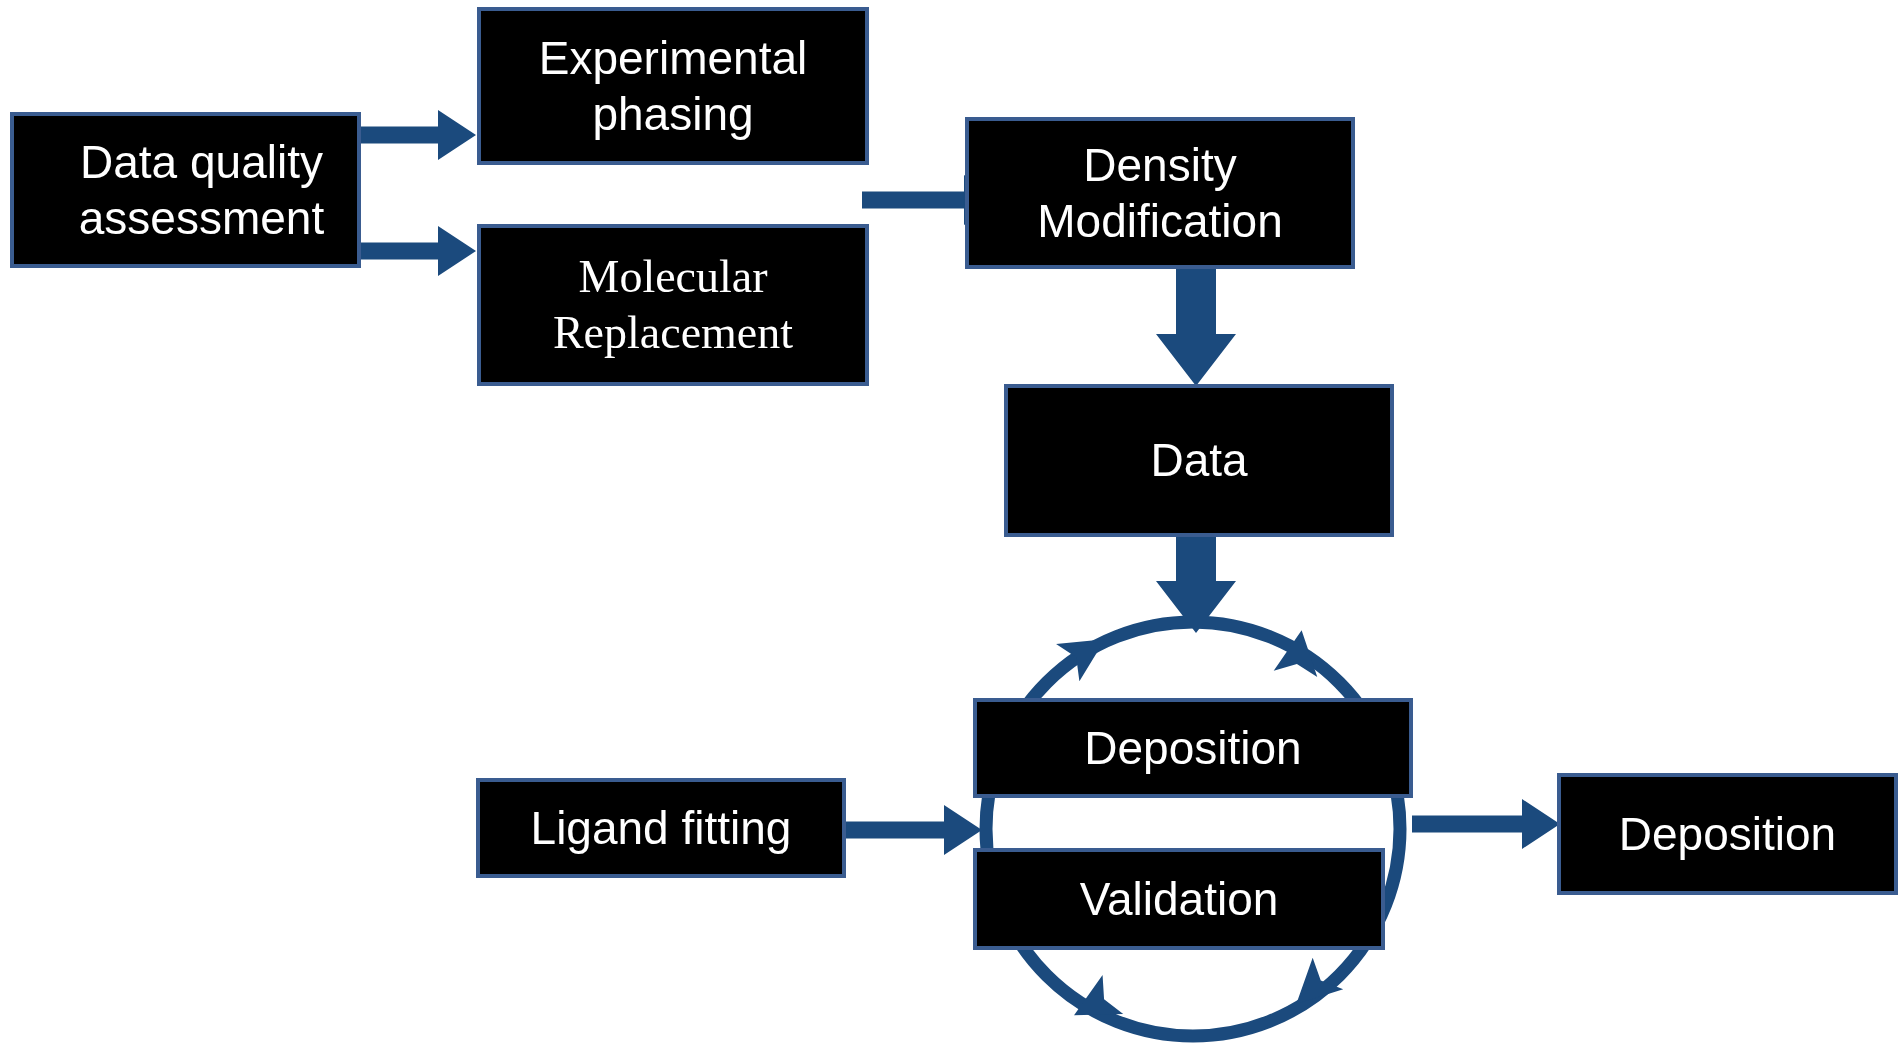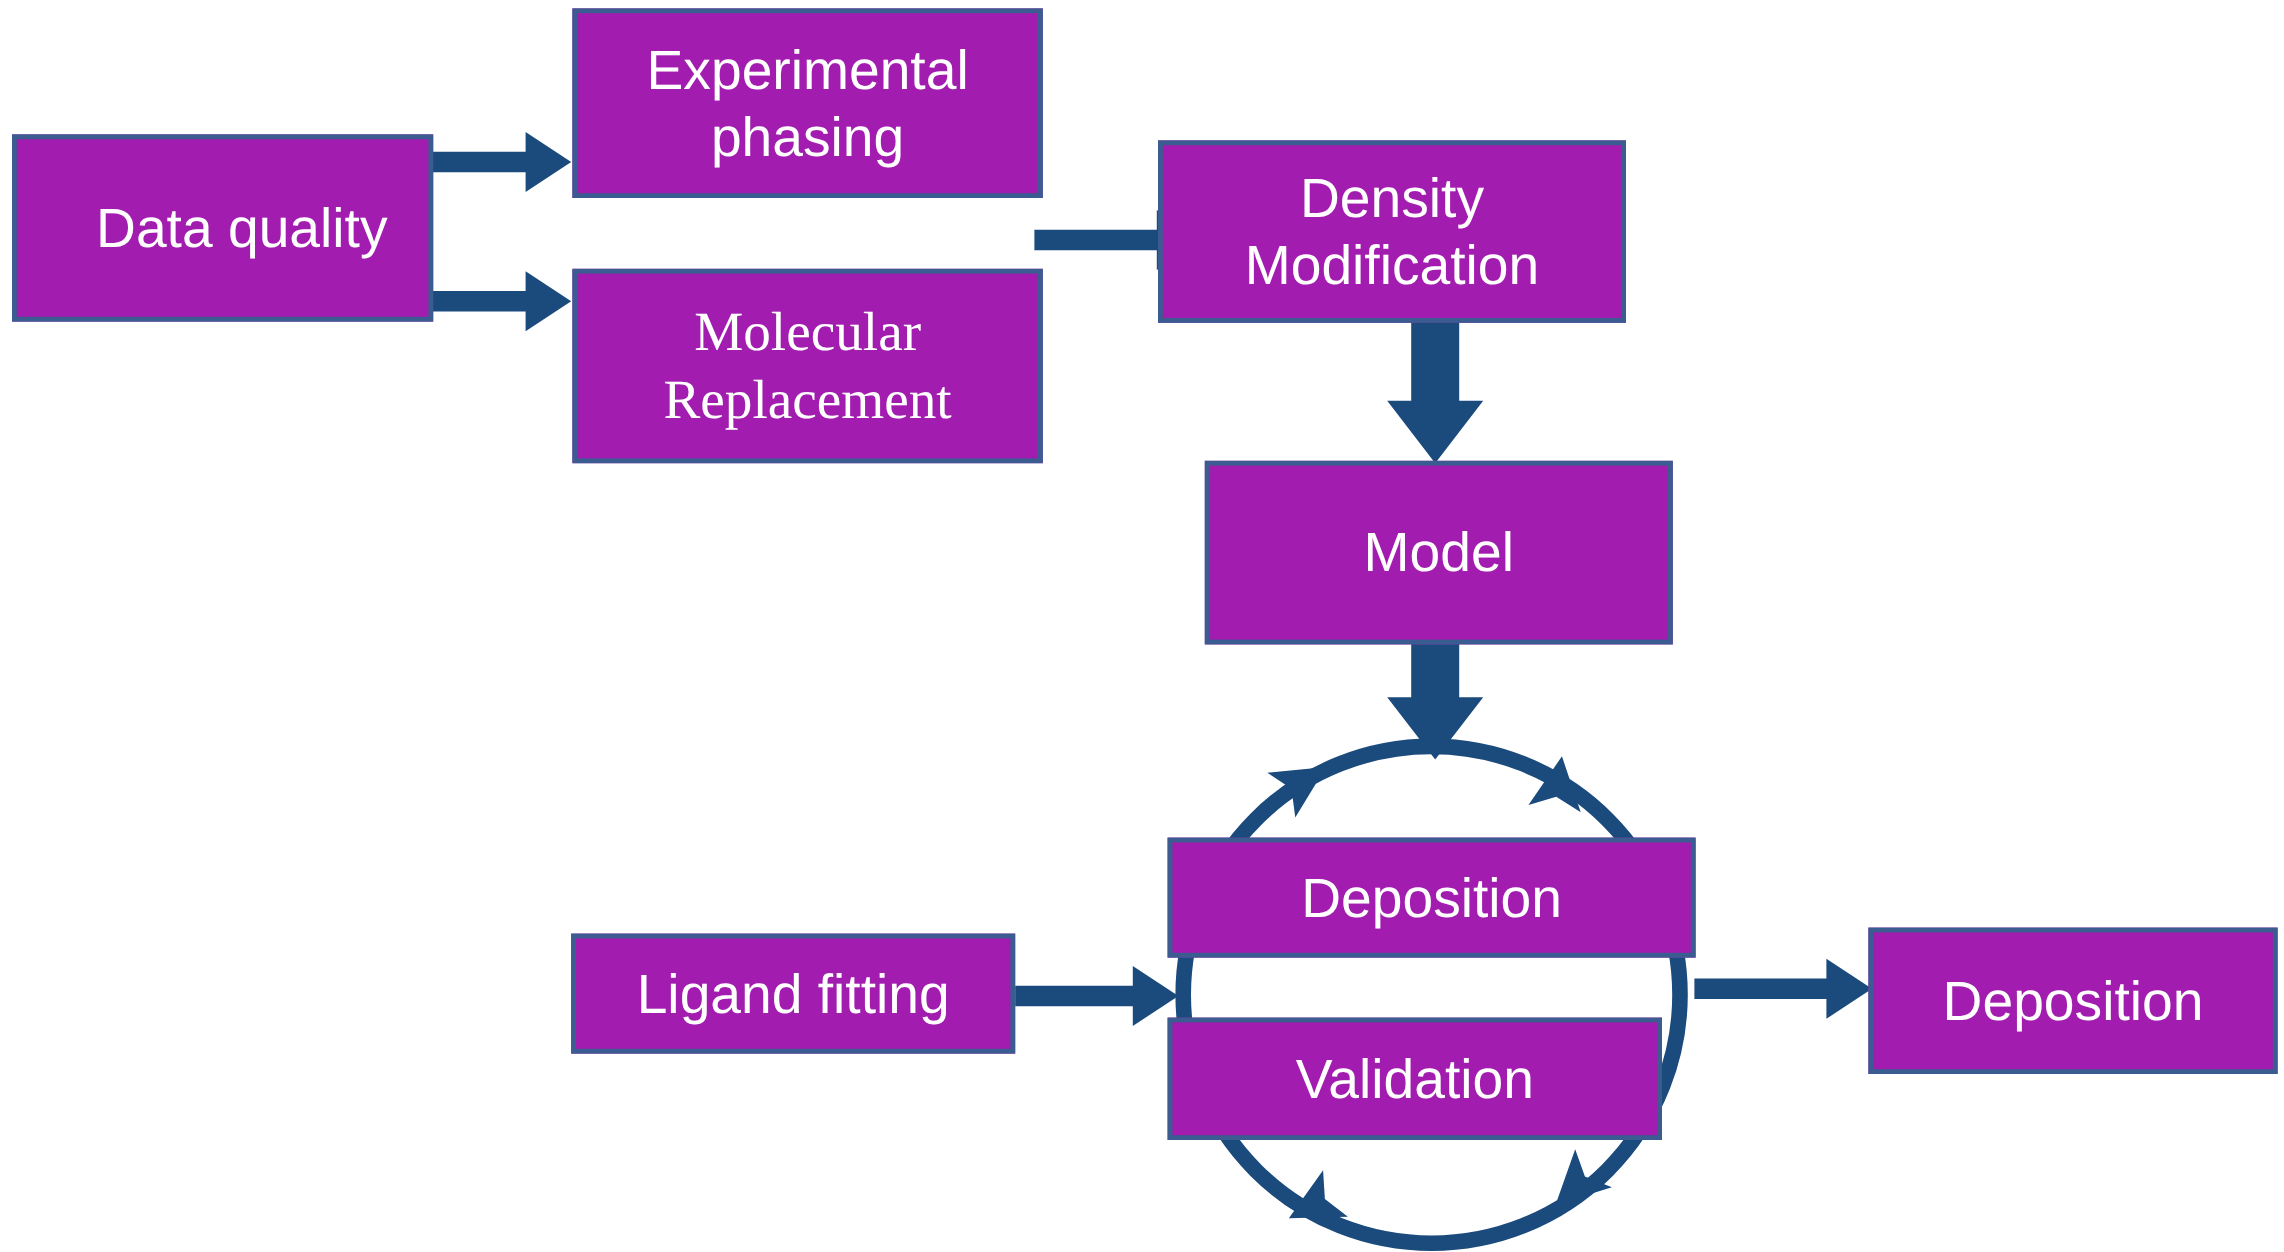--- a/index.html
+++ b/index.html
@@ -3,21 +3,21 @@
 <meta charset="utf-8">
 <style>
   html,body{margin:0;padding:0;background:#ffffff;}
   .stage{
     position:relative;width:1903px;height:1043px;background:#ffffff;
     overflow:hidden;font-family:"Liberation Sans",sans-serif;
   }
   svg.layer{position:absolute;left:0;top:0;z-index:0;}
   .node{
     position:absolute;z-index:1;box-sizing:border-box;
-    background:#a21caf;border:4px solid #3a5c90;color:#ffffff;
+    background:#000000;border:4px solid #3a5c90;color:#ffffff;
     display:flex;flex-direction:column;justify-content:center;align-items:center;
     text-align:center;font-size:46px;line-height:1.22;
   }
   .node span{display:block;}
   #n-dq{left:10px;  top:112px; width:351px; height:156px;padding-left:32px;}
   #n-ep{left:477px; top:7px;   width:392px; height:158px;}
   #n-mr{left:477px; top:224px; width:392px; height:162px;font-family:Liberation Serif, serif;}
   #n-dm{left:965px;top:117px; width:390px; height:152px;}
   #n-mb{left:1004px;top:384px; width:390px; height:153px;}
   #n-rf{left:973px; top:698px; width:440px; height:100px;}
@@ -44,39 +44,40 @@
     <path d="M 862 191.5 H 964 V 175 L 1002 200 L 964 225 V 208.5 H 862 Z" fill="#1b4a7d"></path>
     <path d="M 846 821.5 H 944 V 805 L 982 830 L 944 855 V 838.5 H 846 Z" fill="#1b4a7d"></path>
     <path d="M 1412 815.5 H 1522 V 799 L 1560 824 L 1522 849 V 832.5 H 1412 Z" fill="#1b4a7d"></path>
 
     <path d="M 1176 267 V 334 H 1156 L 1196 386 L 1236 334 H 1216 V 267 Z" fill="#1b4a7d"></path>
     <path d="M 1176 536 V 581 H 1156 L 1196 633 L 1236 581 H 1216 V 536 Z" fill="#1b4a7d"></path>
   </svg>
 
   <div class="node" id="n-dq">
     <span>Data quality</span>
+    <span>assessment</span>
   </div>
 
   <div class="node" id="n-ep">
     <span>Experimental</span>
     <span>phasing</span>
   </div>
 
   <div class="node" id="n-mr">
     <span>Molecular</span>
     <span>Replacement</span>
   </div>
 
   <div class="node" id="n-dm">
     <span>Density</span>
     <span>Modification</span>
   </div>
 
   <div class="node" id="n-mb">
-    <span>Model</span>
+    <span>Data</span>
   </div>
 
   <div class="node" id="n-rf">
     <span>Deposition</span>
   </div>
 
   <div class="node" id="n-vl">
     <span>Validation</span>
   </div>
 

